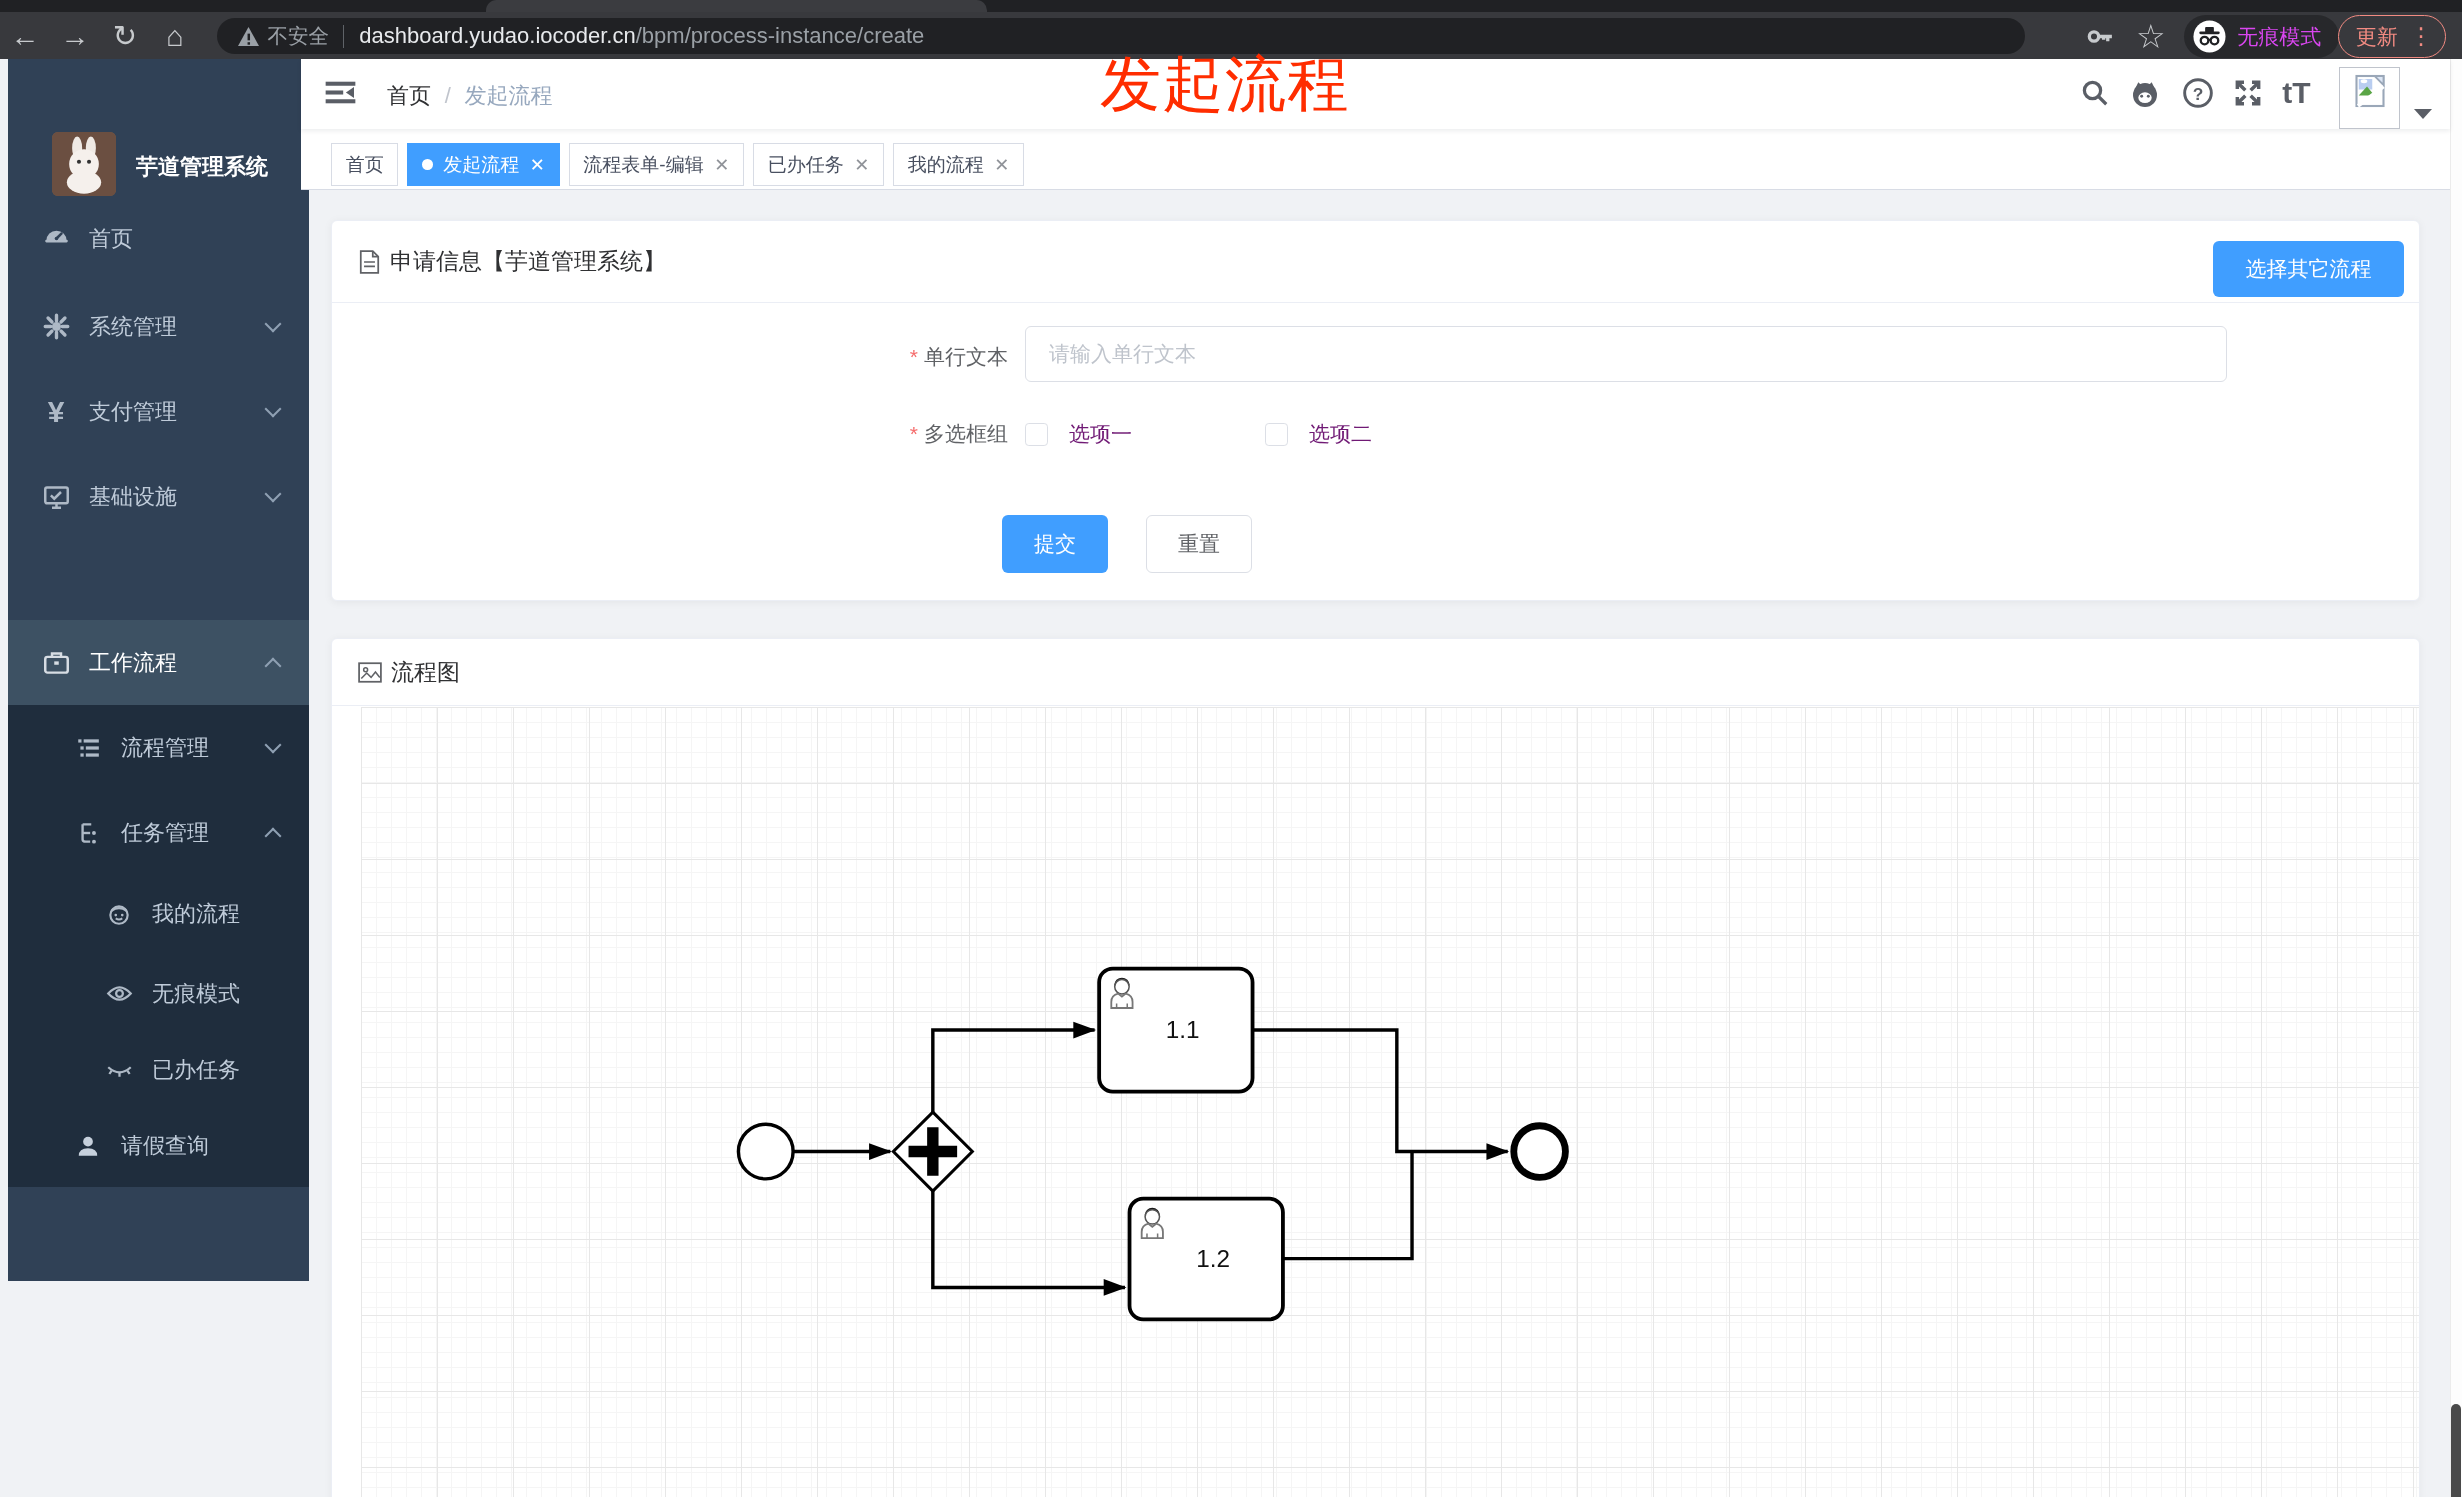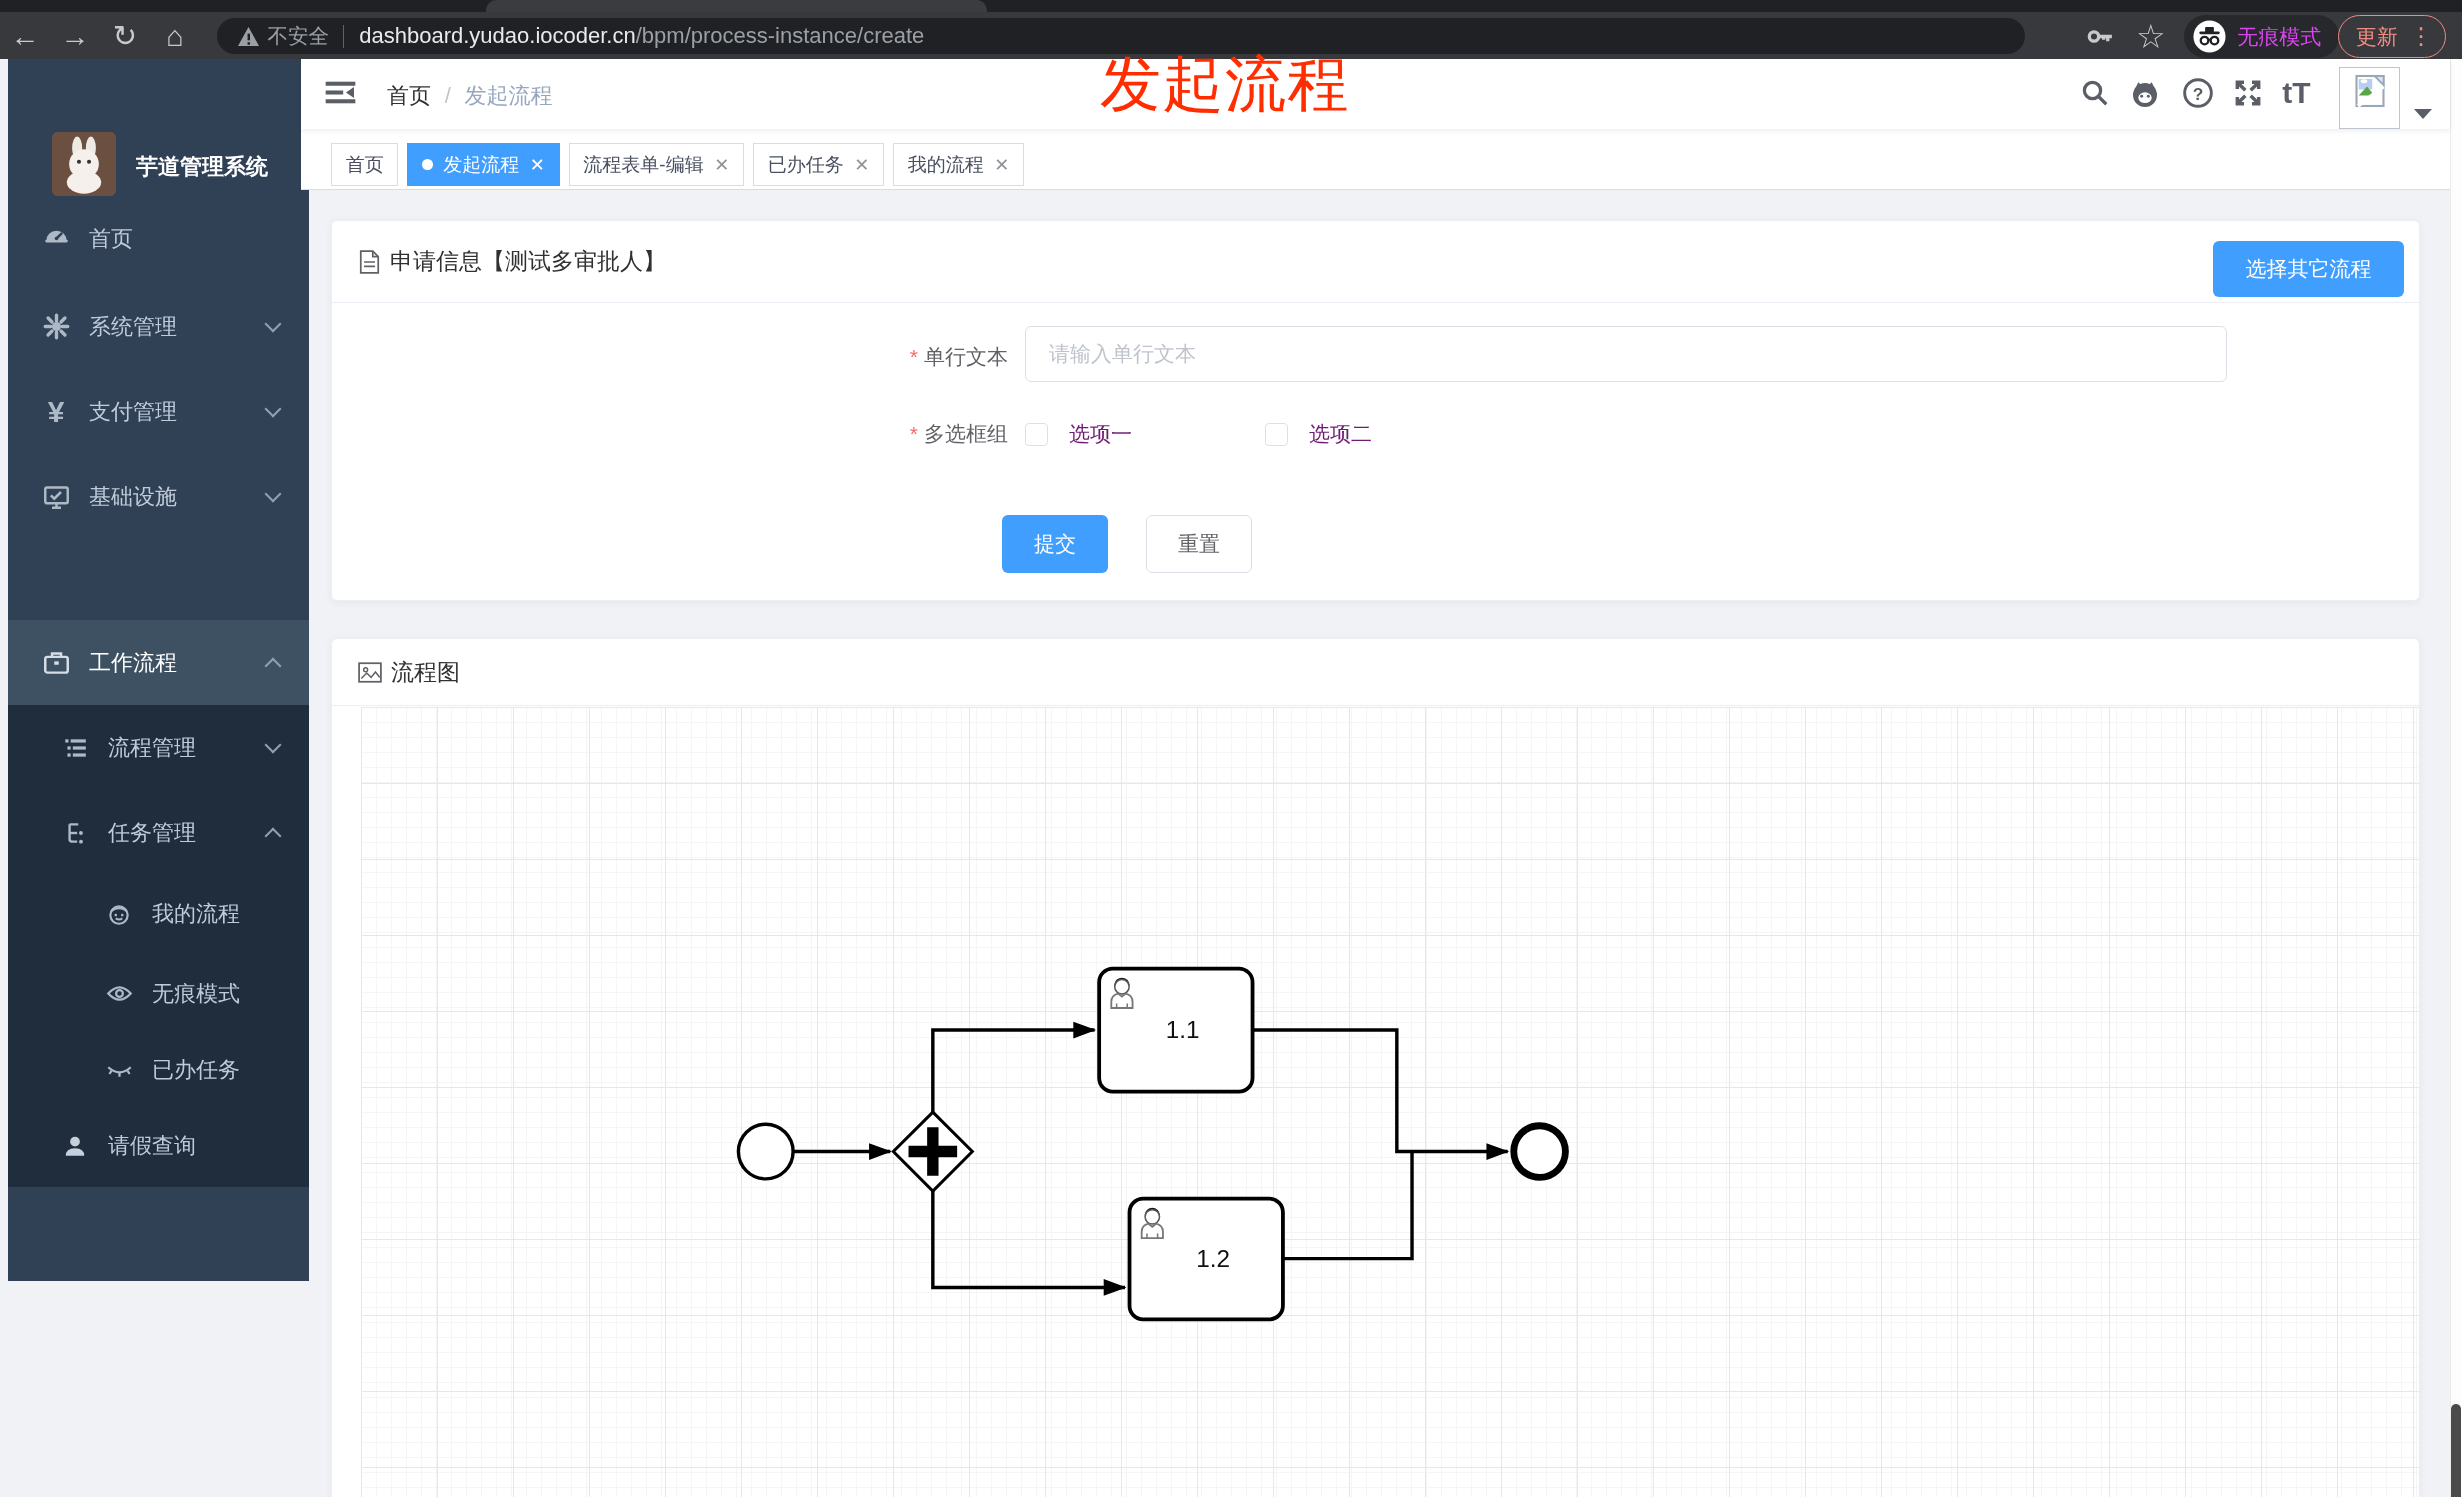--- a/index.html
+++ b/index.html
@@ -22,21 +22,21 @@
   .sidebar{left:8px;top:59px;width:301px;height:1222px;background:#304156;}
   .logo{position:absolute;left:44px;top:73px;width:64px;height:64px;border-radius:6px;overflow:hidden;background:#7a5c49;}
   .sbtitle{position:absolute;left:128px;top:93px;color:#fff;font-size:22px;font-weight:bold;white-space:nowrap;}
   .submenu-bg{position:absolute;left:0;top:646px;width:301px;height:482px;background:#1f2d3d;}
   .hl-row{position:absolute;left:0;top:561px;width:301px;height:85px;background:#3d5163;}
   .mi{position:absolute;left:0;width:301px;height:85px;display:flex;align-items:center;color:#bfcbd9;font-size:22px;cursor:pointer;}
   .mi .ic{width:30px;height:30px;margin-right:18px;flex:0 0 30px;display:flex;align-items:center;justify-content:center;color:#aeb9c6;font-size:26px;}
   .chev{position:absolute;right:30px;width:12px;height:12px;border-right:2.3px solid #8fa0b3;border-bottom:2.3px solid #8fa0b3;}
   .chev.down{transform:rotate(45deg);margin-top:-4.6px;}
   .chev.up{transform:rotate(-135deg);margin-top:6px;}
-  .pl1{padding-left:33px;} .pl2{padding-left:52px;} .pl3{padding-left:96px;}
+  .pl1{padding-left:33px;} .pl2{padding-left:65px;} .pl3{padding-left:96px;}
   
   .apphdr{left:301px;top:59px;width:2149px;height:70px;background:#fff;box-shadow:0 1.5px 4.6px rgba(0,21,41,.08);z-index:2;}
   .crumb{position:absolute;left:387px;top:81px;font-size:22px;color:#303133;display:flex;gap:13.7px;align-items:center;z-index:3;}
   .crumb .sep{color:#c0c4cc;} .crumb .cur{color:#97a8be;}
   .hico{position:absolute;top:76px;width:33px;height:33px;color:#5a5e66;display:flex;align-items:center;justify-content:center;cursor:pointer;z-index:3;}
   .avatarbox{position:absolute;left:2339px;top:67px;width:61px;height:62px;border:1.5px solid #c0c4cc;background:#fff;z-index:3;display:flex;justify-content:center;padding-top:4.6px;}
   .caret{position:absolute;left:2414px;top:109px;width:0;height:0;border-left:9px solid transparent;border-right:9px solid transparent;border-top:10.6px solid #5a5e66;z-index:3;}
   .annotation{position:absolute;left:1100px;top:44px;font-size:61px;font-weight:500;color:#ff2d00;z-index:50;letter-spacing:1.5px;white-space:nowrap;}
   
   .tagbar{left:301px;top:129px;width:2149px;height:61px;background:#fff;border-bottom:1.5px solid #d8dce5;z-index:1;}
@@ -347,21 +347,21 @@
     </div>
 </div>
 
 <div class="abs card card1">
   <div class="cardhdr">
     <svg width="23" height="24" viewBox="0 0 20 22">
         <path d="M2 1h11l5 5v15H2z" fill="none" stroke="#606266" stroke-width="1.6"></path>
         <path d="M13 1v5h5" fill="none" stroke="#606266" stroke-width="1.6"></path>
         <path d="M5 11h10M5 15h10" stroke="#606266" stroke-width="1.4"></path>
       </svg>
-    <span>申请信息【测试多审批人】</span>
+    <span>申请信息【芋道管理系统】</span>
   </div>
   <button class="bluebtn choosebtn">选择其它流程</button>
 
   <div class="formlabel" style="left:456px;top:122px;width:220px;justify-content:flex-end;">
     <span class="req">*</span>
     <span>单行文本</span>
   </div>
   <input class="sinput" value="" placeholder="请输入单行文本" style="">
 
   <div class="formlabel" style="left:456px;top:199px;width:220px;justify-content:flex-end;">

